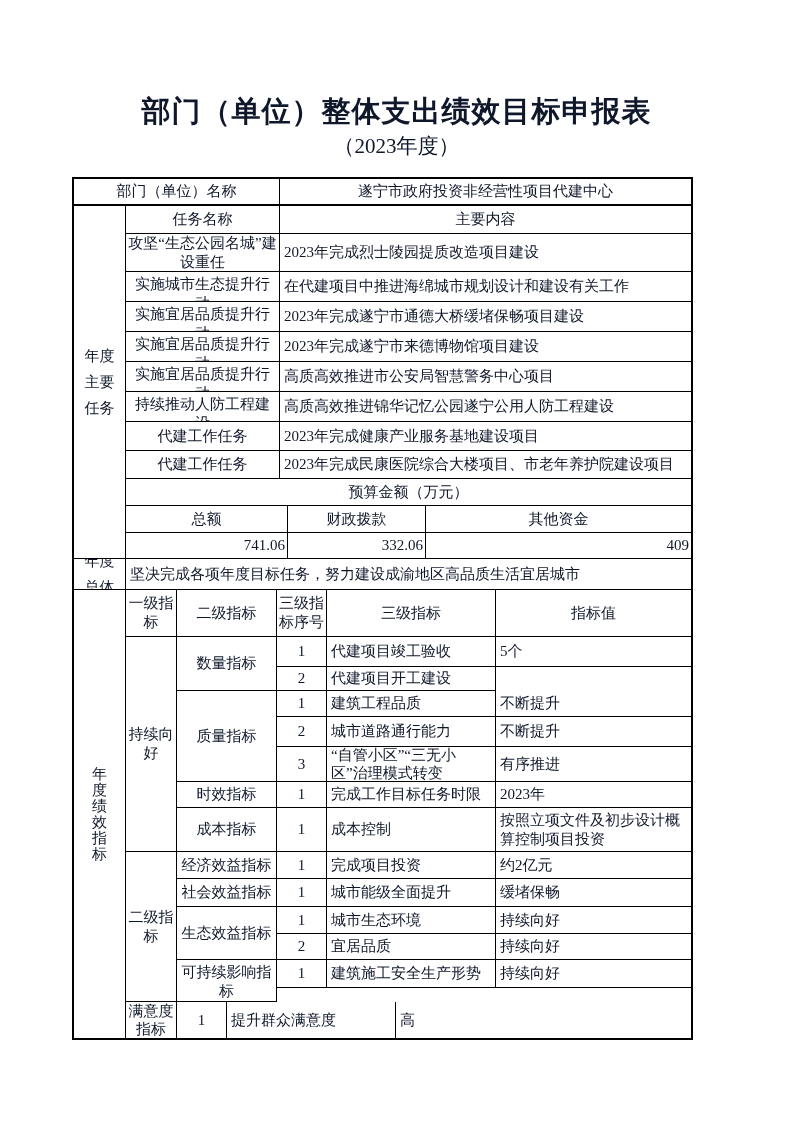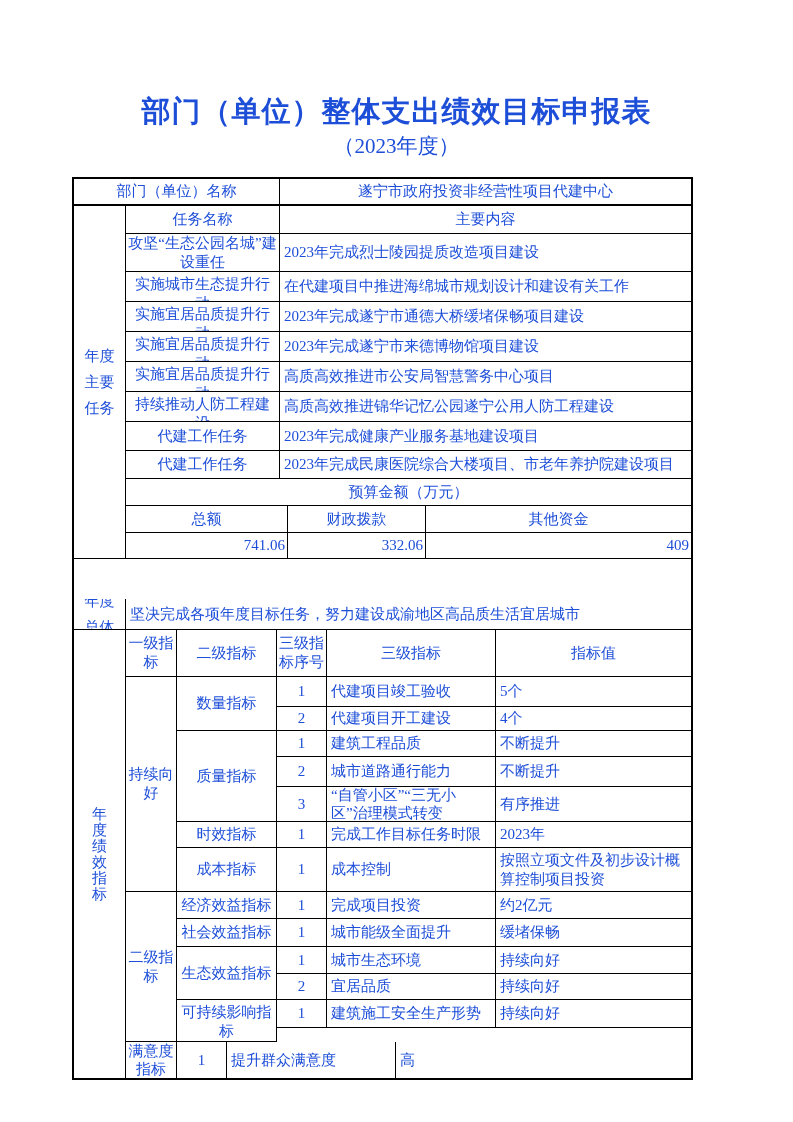--- a/index.html
+++ b/index.html
@@ -1,20 +1,20 @@
 <!DOCTYPE html>
 <html><head>
 <meta charset="utf-8">
 <style>
   * { margin:0; padding:0; box-sizing:border-box; }
   html,body { background:#fff; }
   .page {
     width:793px; height:1122px; background:#fff; position:relative;
     padding-top:93px; overflow:hidden;
-    font-family:"Liberation Serif", serif; color:#1d4ed8;
+    font-family:"Liberation Serif", serif; color:#0f172a;
   }
   .title {
     text-align:center; font-family:"Liberation Sans", sans-serif;
     font-weight:bold; font-size:29px; line-height:36px; letter-spacing:1px;
   }
   .subtitle {
     text-align:center; font-size:21px; line-height:27px; margin-top:4px;
     font-family:"Liberation Serif", serif;
   }
   .tbl {
@@ -44,21 +44,21 @@
   .w52  { width:52px; }
   .w51  { width:51px; }
   .w100 { width:100px; }
   .w50  { width:50px; }
   .w154 { width:154px; }
   .w162 { width:162px; }
   .w138 { width:138px; }
   .w169 { width:169px; }
   .w206 { width:206px; }
   .h26 { height:26px; } .h27 { height:27px; } .h28 { height:28px; }
-  .h29 { height:29px; } .h30 { height:30px; } .h31 { height:31px;margin-top:40px; }
+  .h29 { height:29px; } .h30 { height:30px; } .h31 { height:31px; }
   .h24 { height:24px; } .h35 { height:35px; } .h36 { height:36px; }
   .h38 { height:38px; } .h44 { height:44px; } .h47 { height:47px; }
 </style>
 </head>
 <body>
 
 <div class="page">
   <div class="title">部门（单位）整体支出绩效目标申报表</div>
   <div class="subtitle">（2023年度）</div>
 
@@ -154,21 +154,20 @@
               <div class="c w100">数量指标</div>
               <div class="subbody">
                 <div class="row h30">
                   <div class="c w50">1</div>
                   <div class="c w169 lft">代建项目竣工验收</div>
                   <div class="c grow nr lft">5个</div>
                 </div>
                 <div class="row h24">
                   <div class="c w50">2</div>
                   <div class="c w169 lft">代建项目开工建设</div>
-                  <div class="c grow nr lft">4个</div>
                 </div>
               </div>
             </div>
             <div class="sub">
               <div class="c w100">质量指标</div>
               <div class="subbody">
                 <div class="row h26">
                   <div class="c w50">1</div>
                   <div class="c w169 lft">建筑工程品质</div>
                   <div class="c grow nr lft">不断提升</div>

